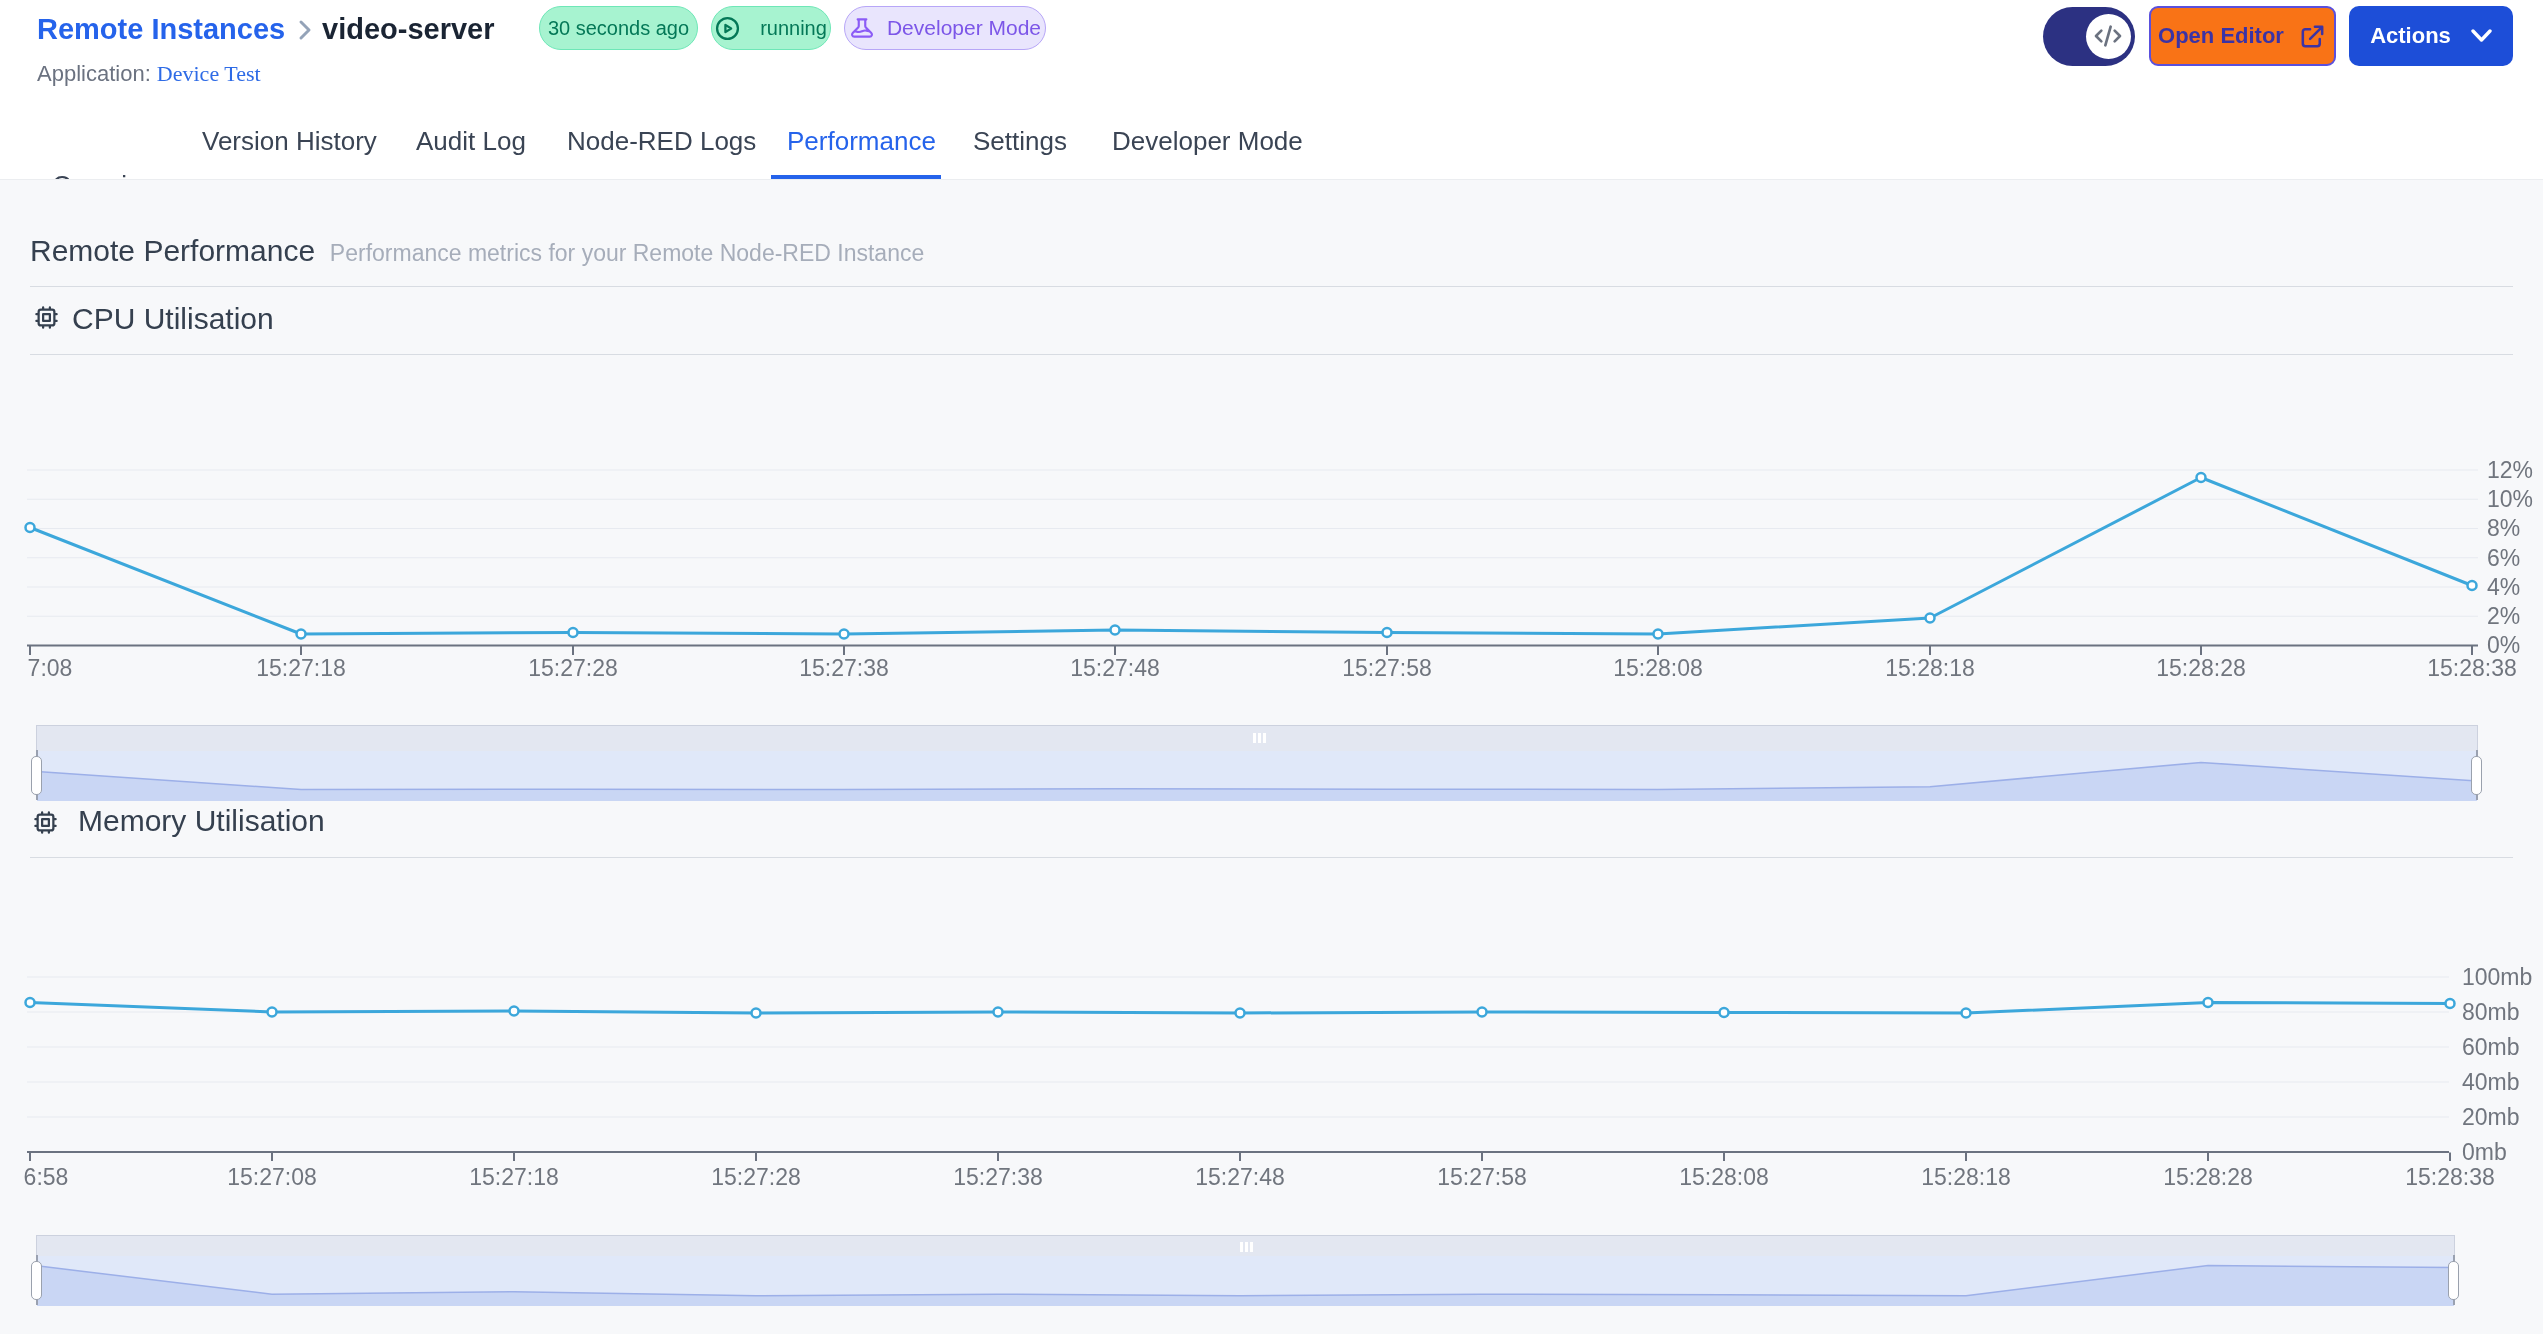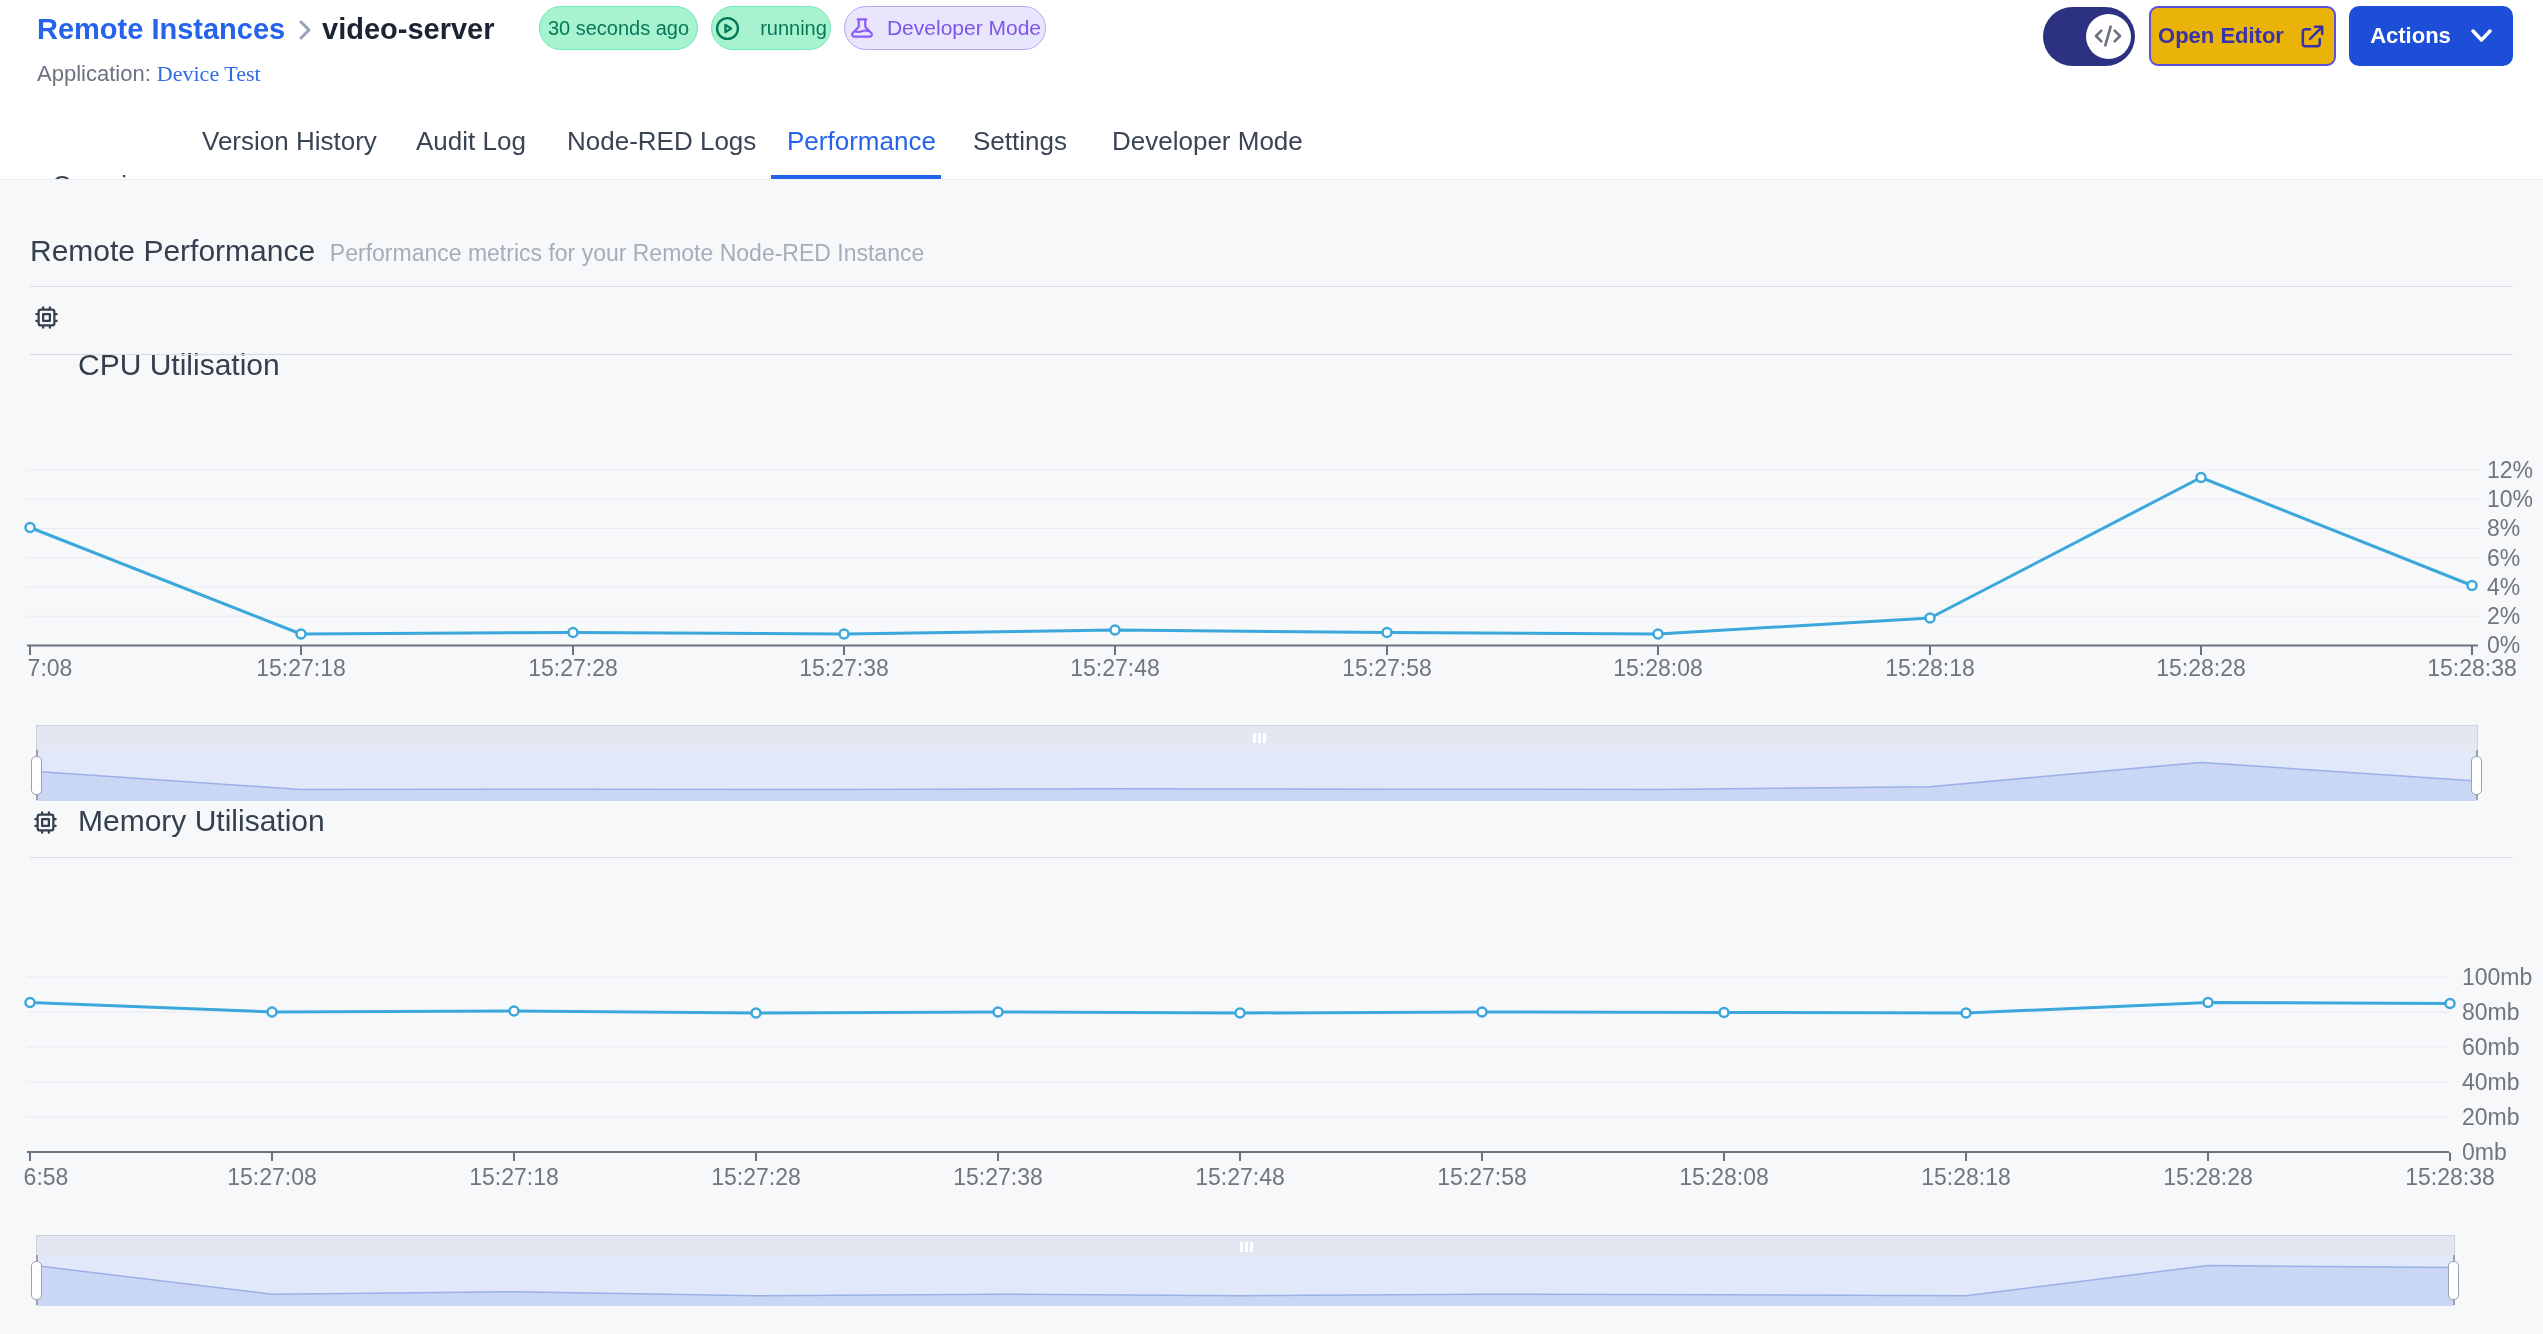--- a/index.html
+++ b/index.html
@@ -37,21 +37,21 @@
 </div>
 
 <div class="abs" style="left:37px; top:61px; font-size:22px; color:#6b7280;">Application: <span style="color:#2e6be6;font-family:Liberation Serif, serif;">Device Test</span></div>
 
 <div class="abs" style="left:2043px; top:7px; width:92px; height:59px; border-radius:30px; background:#2c3182;">
   <div class="abs" style="left:43px; top:7px; width:45px; height:45px; border-radius:50%; background:#ffffff;"></div>
   <svg class="abs" style="left:49px; top:13px;" width="32" height="32" viewBox="0 0 24 24" fill="none" stroke="#6b7280" stroke-width="2">
       <path d="M10 19l4-14M17 8l4 4-4 4M7 16l-4-4 4-4" stroke-linecap="round" stroke-linejoin="round"></path>
     </svg>
 </div>
-<div class="abs" style="left:2149px; top:6px; width:187px; height:60px; border-radius:9px; background:#eab308; border:2px solid #5a50dd; display:flex; align-items:center; justify-content:center; gap:14px;">
+<div class="abs" style="left:2149px; top:6px; width:187px; height:60px; border-radius:9px; background:#f97316; border:2px solid #5a50dd; display:flex; align-items:center; justify-content:center; gap:14px;">
   <span style="font-size:22px; font-weight:bold; color:#3b33a5;">Open Editor</span>
   <svg width="29" height="29" viewBox="0 0 24 24" fill="none" stroke="#3b33a5" stroke-width="2.1">
       <path d="M10 6H6a2 2 0 00-2 2v10a2 2 0 002 2h10a2 2 0 002-2v-4M14 4h6m0 0v6m0-6L10 14" stroke-linecap="round" stroke-linejoin="round"></path>
     </svg>
 </div>
 <div class="abs" style="left:2349px; top:6px; width:164px; height:60px; border-radius:10px; background:#1d4ed8; display:flex; align-items:center; justify-content:center; gap:20px;">
   <span style="font-size:22px; font-weight:bold; color:#ffffff;">Actions</span>
   <svg width="21" height="14" viewBox="0 0 21 14" fill="none" stroke="#ffffff" stroke-width="3.4">
       <path d="M2 2l8.5 9L19 2" stroke-linecap="round" stroke-linejoin="round"></path>
     </svg>
@@ -67,21 +67,21 @@
 <div class="abs" style="left:771px; top:175px; width:170px; height:4px; background:#2563eb;"></div>
 
 <div class="content"></div>
 
 <div class="abs" style="left:30px; top:234px; font-size:30px; color:#35404f;">Remote Performance <span style="font-size:23px; color:#a6adba;">&nbsp;Performance metrics for your Remote Node-RED Instance</span></div>
 <div class="divider" style="top:286px;"></div>
 
 <svg class="abs" style="left:33px; top:304px;" width="27" height="27" viewBox="0 0 24 24" fill="none" stroke="#35404f" stroke-width="2">
     <path d="M9 3v2m6-2v2M9 19v2m6-2v2M5 9H3m2 6H3m18-6h-2m2 6h-2M7 19h10a2 2 0 002-2V7a2 2 0 00-2-2H7a2 2 0 00-2 2v10a2 2 0 002 2zM9 9h6v6H9V9z" stroke-linecap="round" stroke-linejoin="round"></path>
   </svg>
-<div class="abs seclabel" style="left:78px; top:302px;margin-top:46px;">CPU Utilisation</div>
+<div class="abs seclabel" style="left:72px; top:302px;">CPU Utilisation</div>
 <div class="divider" style="top:354px;"></div>
 
 <svg class="abs" style="left:0; top:430px;" width="2543" height="260" viewBox="0 430 2543 260">
   <g stroke="#e7eaf0" stroke-width="1">
     <line x1="27" y1="470" x2="2478" y2="470"></line>
     <line x1="27" y1="499.25" x2="2478" y2="499.25"></line>
     <line x1="27" y1="528.5" x2="2478" y2="528.5"></line>
     <line x1="27" y1="557.75" x2="2478" y2="557.75"></line>
     <line x1="27" y1="587" x2="2478" y2="587"></line>
     <line x1="27" y1="616.25" x2="2478" y2="616.25"></line>

